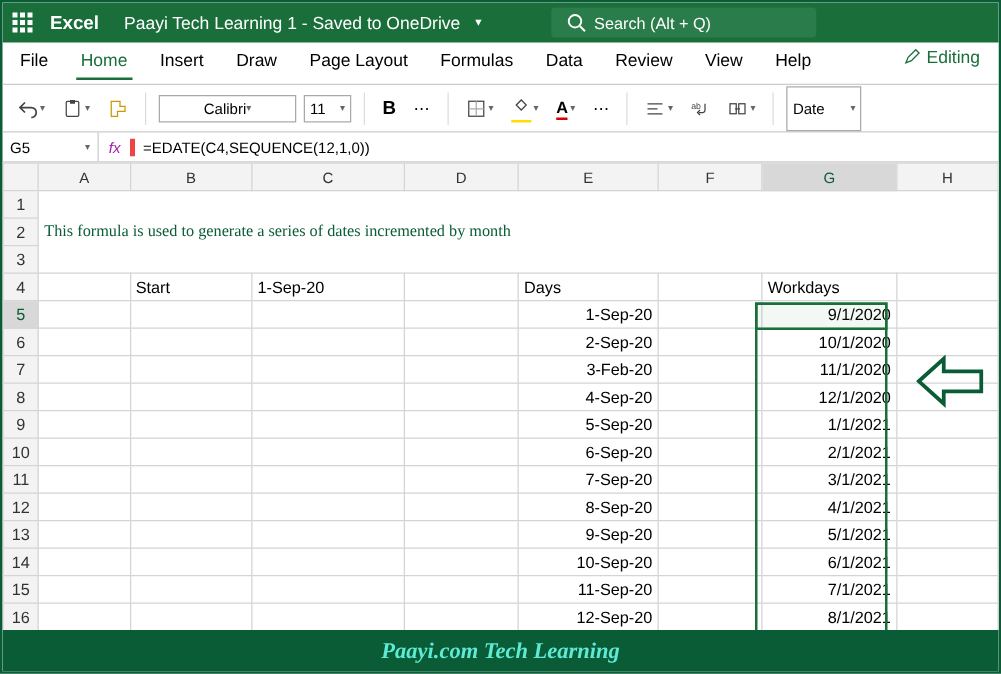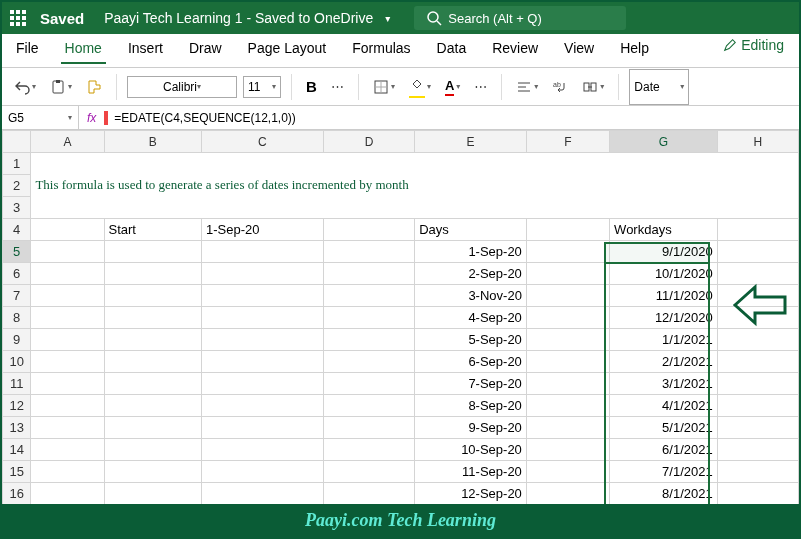--- a/index.html
+++ b/index.html
@@ -3,21 +3,21 @@
 <meta charset="utf-8">
 <style>
 * { box-sizing: border-box; margin: 0; padding: 0; }
 body { font-family: "Segoe UI", Arial, sans-serif; font-size: 13px; background: #fff; width: 801px; height: 539px; border: 2px solid #0a5c36; position: relative; overflow: hidden; }
 .titlebar { background: #1a6e3a; height: 32px; display: flex; align-items: center; padding: 0 8px; color: #fff; gap: 8px; }
 .apps-icon { width: 16px; height: 16px; display: grid; grid-template-columns: repeat(3,4px); grid-template-rows: repeat(3,4px); gap: 2px; }
 .apps-icon span { background: #fff; }
 .app-name { font-weight: 600; font-size: 15px; margin-left: 6px; }
 .doc-title { font-size: 14px; margin-left: 12px; }
 .chev { font-size: 10px; margin-left: 4px; }
-.search-box { margin-left: 16px; background: #2a7d4a; border-radius: 3px; padding: 4px 12px; display: flex; align-items: center; gap: 6px; font-size: 13px; width: 212px; }
+.search-box { margin-left: 48px; background: #2a7d4a; border-radius: 3px; padding: 4px 12px; display: flex; align-items: center; gap: 6px; font-size: 13px; width: 212px; }
 .ribbon-tabs { display: flex; align-items: flex-start; height: 34px; border-bottom: 1px solid #ccc; padding: 0 10px; gap: 18px; font-size: 14px; }
 .ribbon-tab { padding: 6px 4px; cursor: pointer; }
 .ribbon-tab.active { border-bottom: 2px solid #1a6e3a; color: #1a6e3a; font-weight: 400; }
 .editing { margin-left: auto; display: flex; align-items: center; gap: 4px; color: #1a6e3a; border: 1px solid transparent; padding: 2px 4px; }
 .pencil { width: 14px; height: 14px; }
 .ribbon-tools { display: flex; align-items: center; height: 38px; border-bottom: 1px solid #ccc; padding: 0 8px; gap: 6px; }
 .tool-btn { display: flex; align-items: center; padding: 2px 4px; gap: 2px; cursor: pointer; }
 .sep { width: 1px; height: 26px; background: #ddd; margin: 0 4px; }
 .font-select { border: 1px solid #aaa; height: 22px; padding: 0 4px; font-size: 12px; width: 110px; display: flex; align-items: center; justify-content: center; }
 .size-select { border: 1px solid #aaa; height: 22px; padding: 0 4px; font-size: 12px; width: 38px; display: flex; align-items: center; justify-content: space-between; }
@@ -57,21 +57,21 @@
       <span></span>
       <span></span>
       <span></span>
       <span></span>
       <span></span>
       <span></span>
       <span></span>
       <span></span>
       <span></span>
     </div>
-  <span class="app-name">Saved</span>
+  <span class="app-name">Excel</span>
   <span class="doc-title">Paayi Tech Learning 1  -  Saved to OneDrive</span>
   <span class="chev">▾</span>
   <div class="search-box">
     <svg class="ico" viewBox="0 0 16 16">
         <circle cx="7" cy="7" r="5" fill="none" stroke="#fff" stroke-width="1.5"></circle>
         <line x1="11" y1="11" x2="15" y2="15" stroke="#fff" stroke-width="1.5"></line>
       </svg>
     <span>Search (Alt + Q)</span>
   </div>
 </div>
@@ -255,21 +255,21 @@
           <td></td>
           <td class="r">10/1/2020</td>
           <td></td>
         </tr>
         <tr>
           <td class="row-hdr">7</td>
           <td></td>
           <td></td>
           <td></td>
           <td></td>
-          <td class="r">3-Nov-20</td>
+          <td class="r">3-Feb-20</td>
           <td></td>
           <td class="r">11/1/2020</td>
           <td></td>
         </tr>
         <tr>
           <td class="row-hdr">8</td>
           <td></td>
           <td></td>
           <td></td>
           <td></td>

